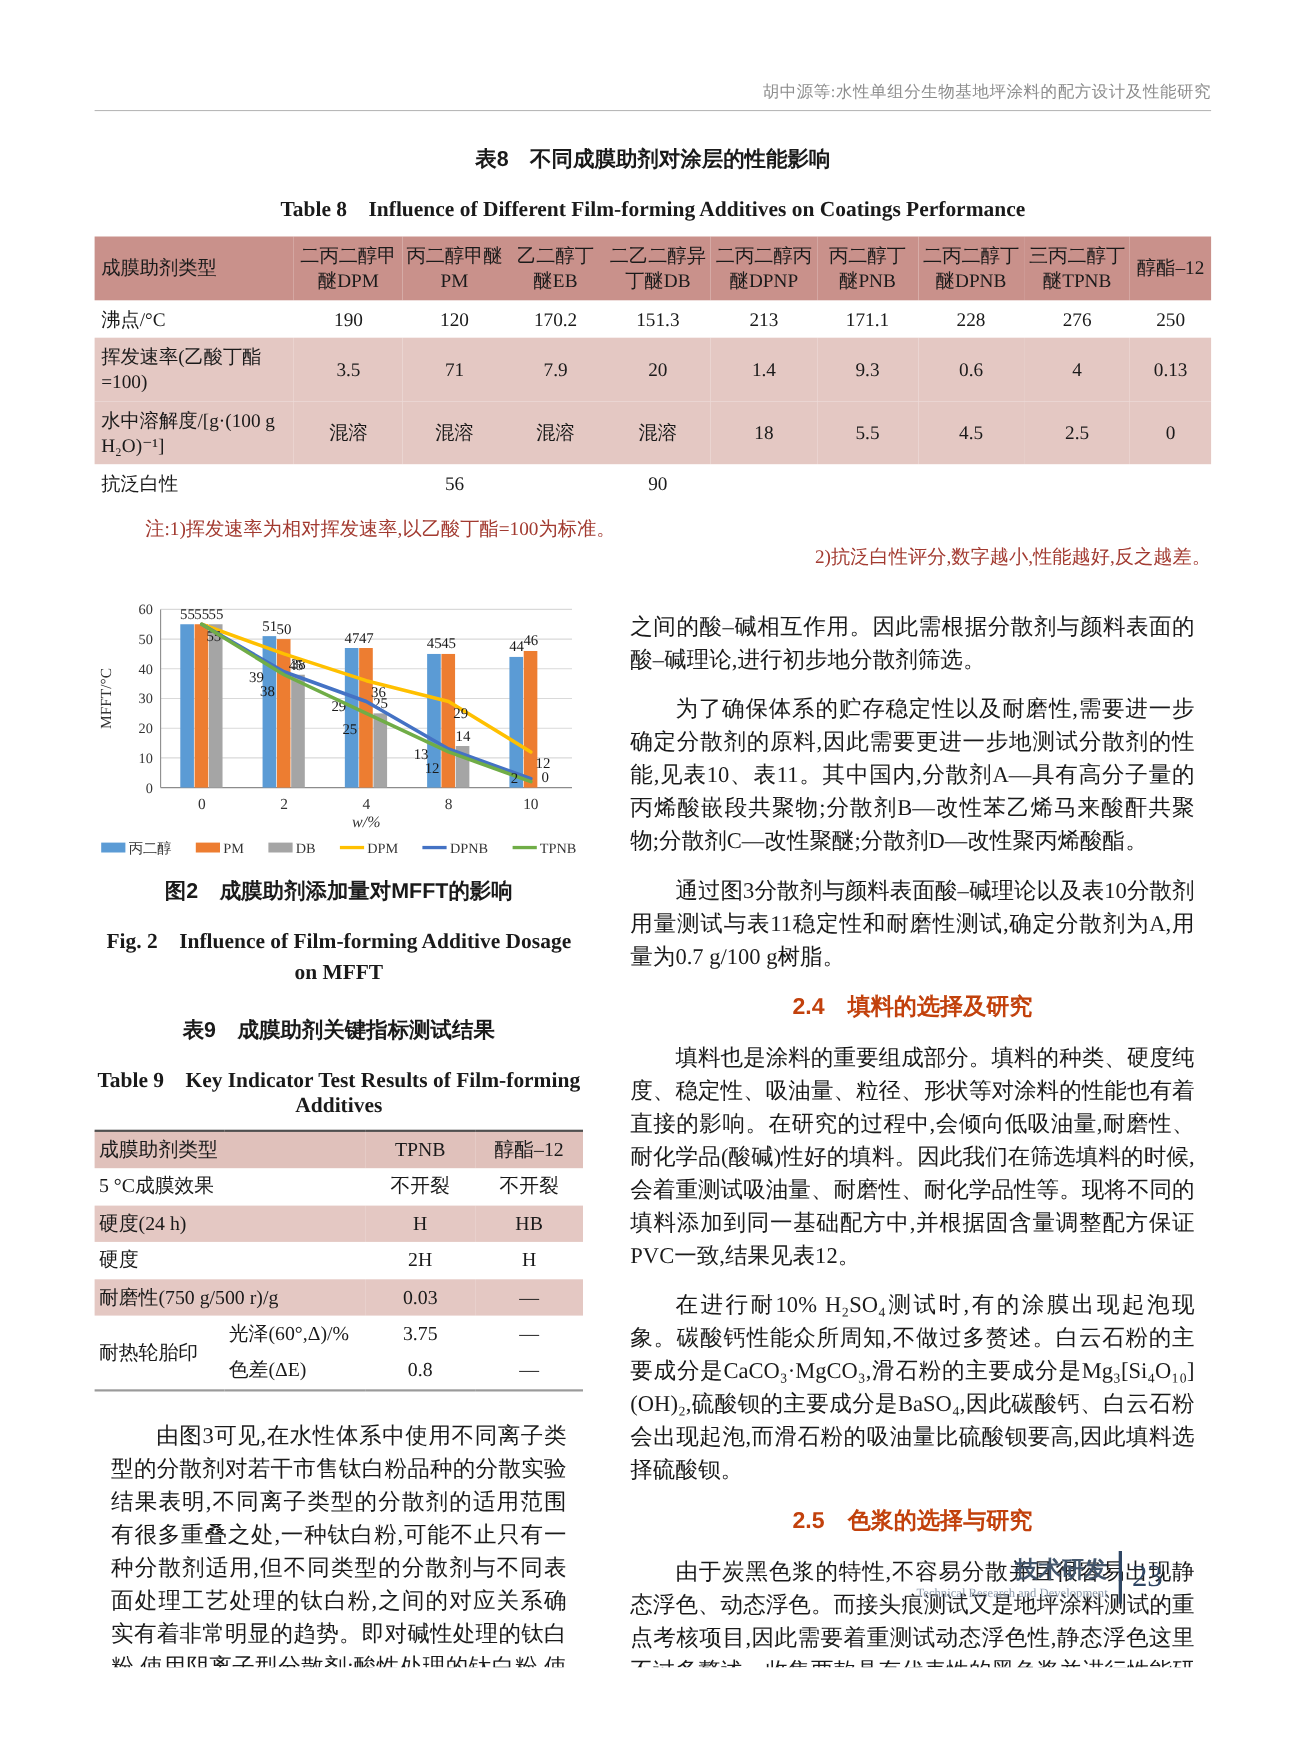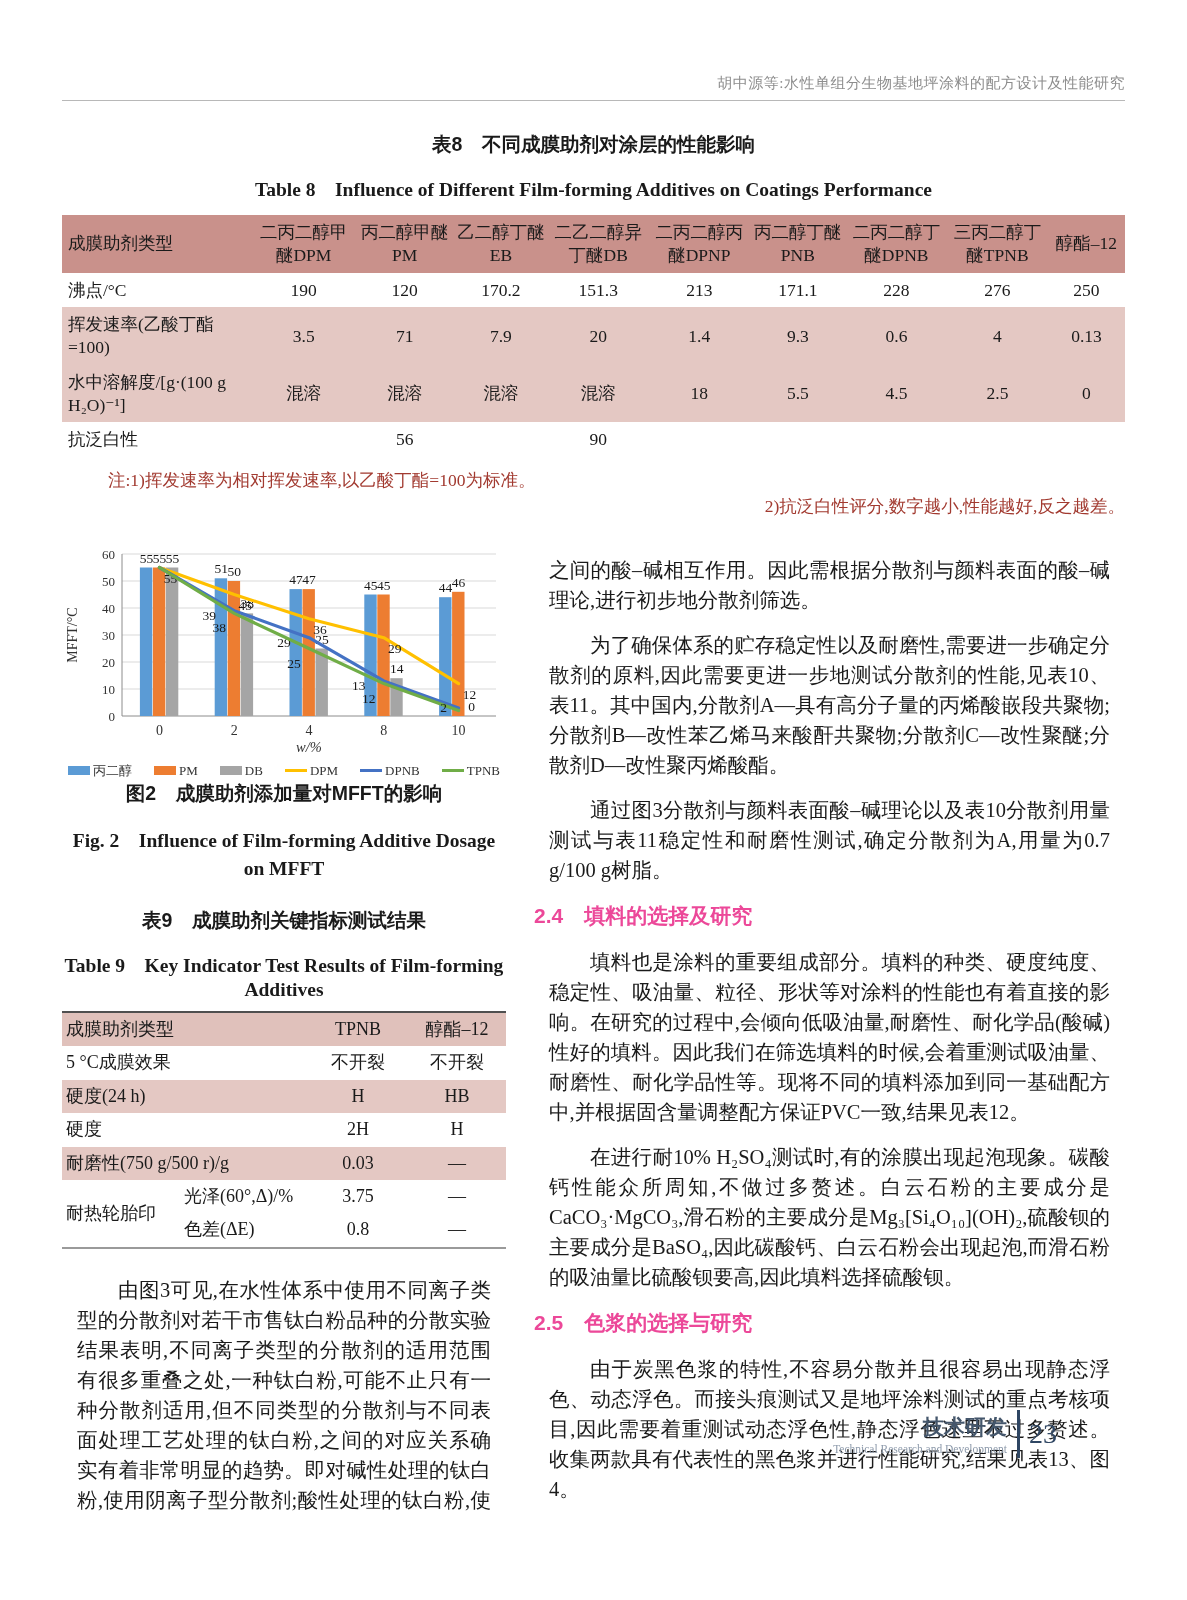--- a/index.html
+++ b/index.html
@@ -1,17 +1,17 @@
 <!DOCTYPE html>
 <html><head>
 <meta charset="utf-8">
 <style>
   html,body{margin:0;padding:0;background:#ffffff;}
   .page{position:relative;width:1187px;height:1516px;background:#fff;box-sizing:border-box;
-        padding:0 62px;overflow:hidden;color:#1a1a1a;
+        padding:0 86px;overflow:hidden;color:#1a1a1a;
         font-family:"Liberation Serif","DejaVu Serif",serif;}
   
   .running-head{padding-top:74px;text-align:right;font-size:15px;color:#8d8d8d;letter-spacing:.5px;}
   .head-rule{margin-top:7px;border-top:1.5px solid #b8b8b8;}
   
   .tbl-title-zh{margin-top:30px;text-align:center;font-weight:bold;font-size:19.5px;
                 font-family:"Liberation Sans","DejaVu Sans",sans-serif;}
   .tbl-title-en{margin-top:18px;text-align:center;font-weight:bold;font-size:19.5px;}
   
   .table8{width:100%;border-collapse:collapse;margin-top:12px;font-size:17.5px;table-layout:fixed;}
@@ -22,31 +22,31 @@
   
   .notes{margin-top:10px;color:#a23a30;font-size:17.5px;line-height:1.5;}
   .note-line{padding-left:46px;}
   .note-line.cont{padding-left:74px;text-align:right;}
   
   .columns{display:flex;gap:28px;margin-top:20px;}
   .col-left{flex:none;width:444px;}
   .col-right{flex:1;min-width:0;}
   .para{font-size:20.5px;line-height:30px;text-align:justify;margin:15px;}
   .para.indent{text-indent:2em;}
-  .sec-heading{color:#ec4899;font-weight:bold;font-size:21px;line-height:32px;margin:3px 0 2px 0;
-               font-family:"Liberation Sans","DejaVu Sans",sans-serif;}
+  .sec-heading{color:#c2410c;font-weight:bold;font-size:21px;line-height:32px;margin:3px 0 2px 0;
+               font-family:"Liberation Sans","DejaVu Sans",sans-serif;text-align:center;}
   .left-para{margin-top:26px;}
   
   .chart{width:444px;}
   .chart svg{display:block;}
   .legend{display:flex;justify-content:center;align-items:center;gap:22px;margin-top:4px;
           font-size:13px;color:#333;}
   .legend-item{display:flex;align-items:center;gap:3px;white-space:nowrap;}
   .legend-sw{display:inline-block;width:22px;}
-  .fig-cap-zh{text-align:center;font-weight:bold;font-size:19.5px;
+  .fig-cap-zh{margin-top:16px;text-align:center;font-weight:bold;font-size:19.5px;
               font-family:"Liberation Sans","DejaVu Sans",sans-serif;}
   .fig-cap-en{margin-top:20px;text-align:center;font-weight:bold;font-size:19.5px;line-height:1.45;}
   .t9zh{margin-top:24px;}
   
   .table9{width:100%;border-collapse:collapse;margin-top:10px;font-size:18px;
           border-top:2.5px solid #4f4f4f;border-bottom:2.5px solid #9a9a9a;table-layout:fixed;}
   .table9 th,.table9 td{padding:5px 3px;text-align:center;font-weight:normal;line-height:1.3;}
   .table9 thead th{background:#e0c1bb;}
   .table9 tr.shade td{background:#e4c8c3;}
   .table9 .lbl{text-align:left;padding-left:4px;}

